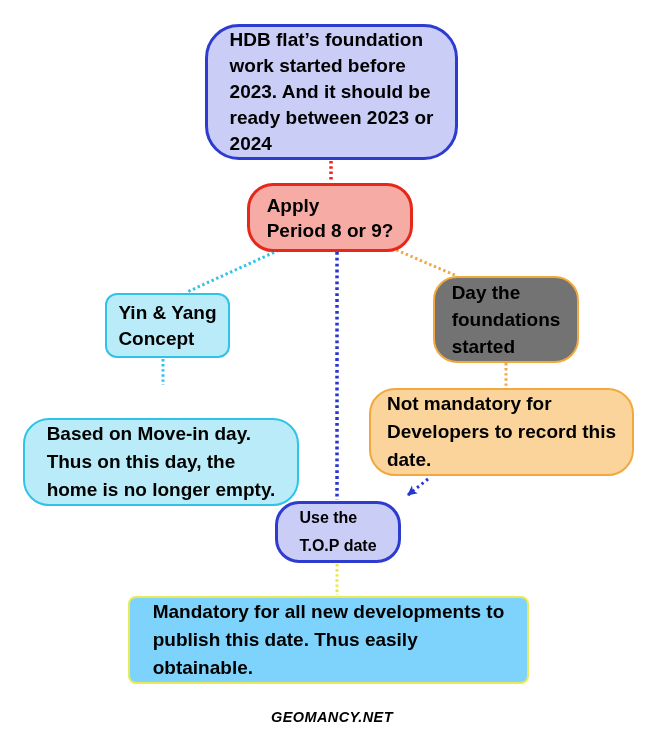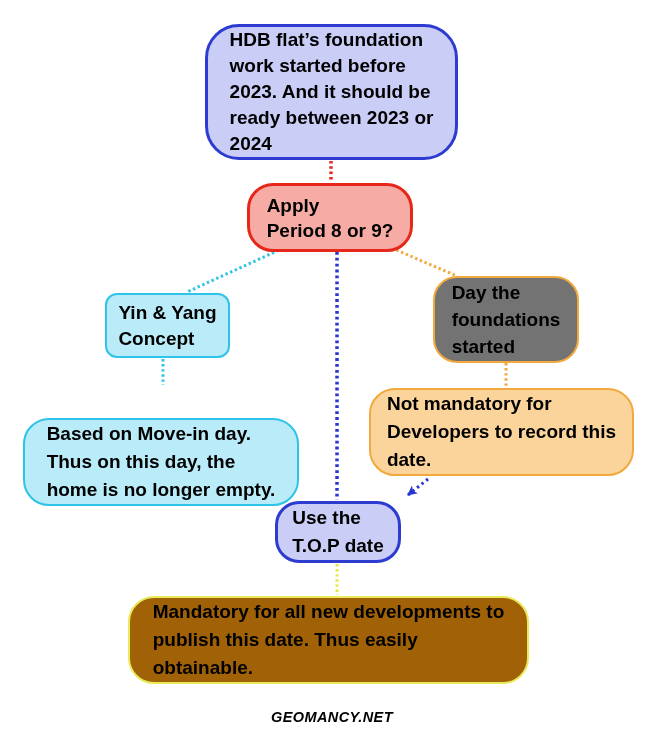--- a/index.html
+++ b/index.html
@@ -68,25 +68,25 @@
     font-size: 19px; line-height: 27px;
   }
   .n-notmandatory {
     left: 369px; top: 388px; width: 265px; height: 88px;
     background: #fbd49b; border: 2px solid #f1a93e; border-radius: 26px;
     font-size: 19px; line-height: 28px;
   }
   .n-topdate {
     left: 275px; top: 501px; width: 126px; height: 62px;
     background: #cacef7; border: 3px solid #2e3bd0; border-radius: 24px;
-    font-size: 19px; line-height: 28px;
+    font-size: 16px; line-height: 28px;
   }
   .n-mandatory {
     left: 128px; top: 596px; width: 401px; height: 88px;
-    background: #a16207; border: 2px solid #e9e95c; border-radius: 26px;
+    background: #7dd3fc; border: 2px solid #e9e95c; border-radius: 8px;
     font-size: 19px; line-height: 28px;
   }
   .footer-brand {
     position: absolute;
     left: 271px; top: 709px;
     font-size: 14.5px;
     letter-spacing: 0.4px;
     font-weight: bold;
     font-style: italic;
   }

